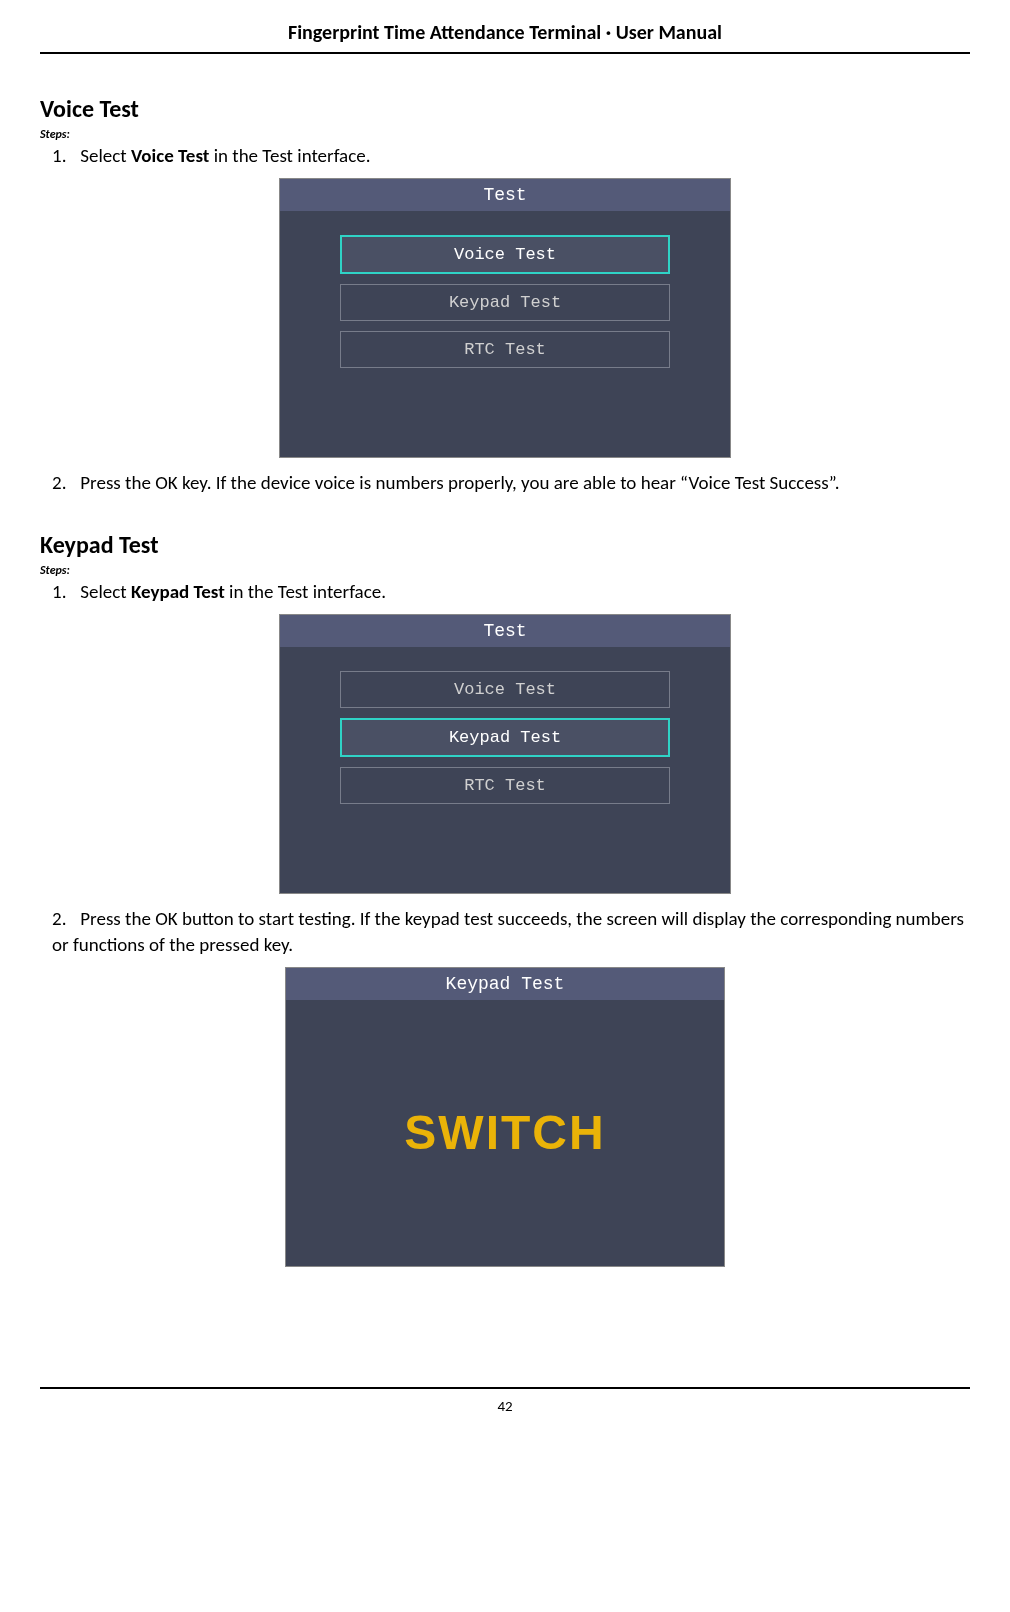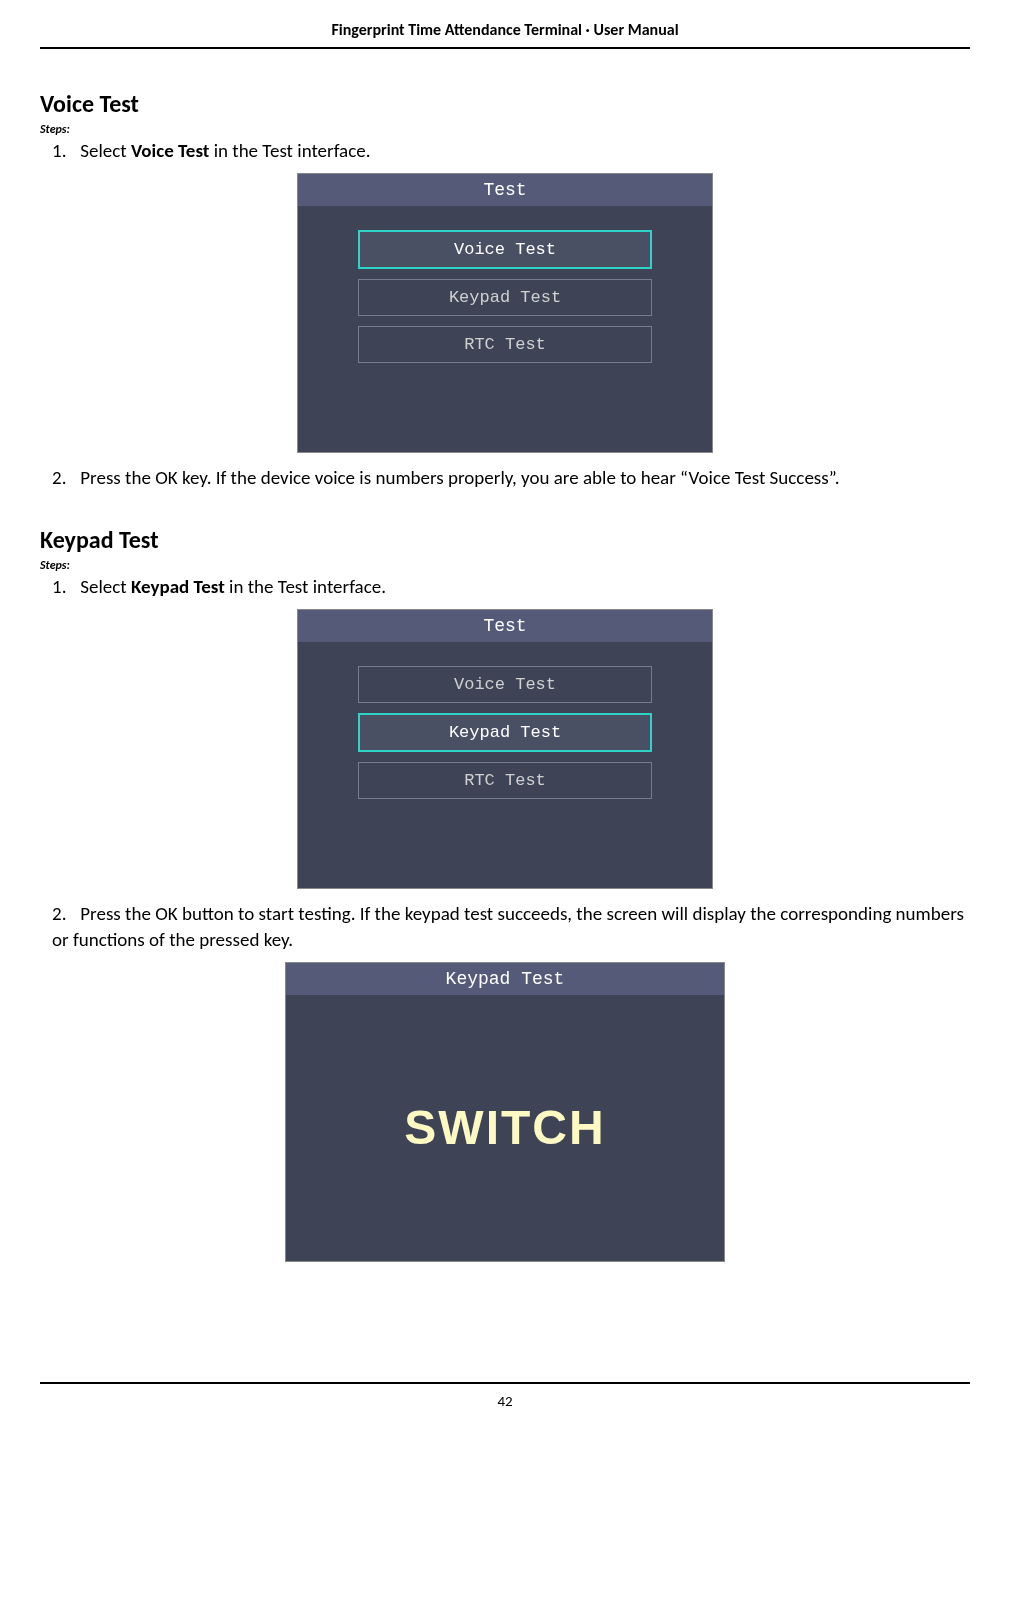--- a/index.html
+++ b/index.html
@@ -7,21 +7,21 @@
       font-family: Calibri, Arial, sans-serif;
       background: #fff;
       color: #000;
       width: 1010px;
       margin: 0 auto;
       padding: 20px 40px 40px 40px;
     }
     .header {
       text-align: center;
       font-weight: bold;
-      font-size: 16px;
+      font-size: 20px;
       padding-bottom: 8px;
       border-bottom: 2px solid #000;
       margin-bottom: 40px;
     }
     .section-title {
       font-weight: bold;
       font-size: 24px;
       margin-bottom: 4px;
     }
     .steps-label {
@@ -35,21 +35,21 @@
       line-height: 1.4;
       margin-bottom: 4px;
       margin-left: 12px;
     }
     .step .num {
       display: inline-block;
       width: 24px;
     }
     .step b { font-weight: bold; }
     .device-screen {
-      width: 416px;
+      width: 452px;
       height: 280px;
       background: #3e4456;
       margin: 8px auto 12px auto;
       border: 1px solid #888;
       position: relative;
     }
     .device-title {
       background: #545a78;
       color: #fff;
       text-align: center;
@@ -86,21 +86,21 @@
       display: flex;
       flex-direction: column;
     }
     .result-body {
       flex: 1;
       display: flex;
       align-items: center;
       justify-content: center;
     }
     .result-text {
-      color: #fef9c3;
+      color: #eab308;
       font-family: Arial, sans-serif;
       font-size: 48px;
       font-weight: bold;
       letter-spacing: 2px;
     }
     .spacer { height: 30px; }
     .footer {
       position: relative;
       text-align: center;
       font-size: 15px;

